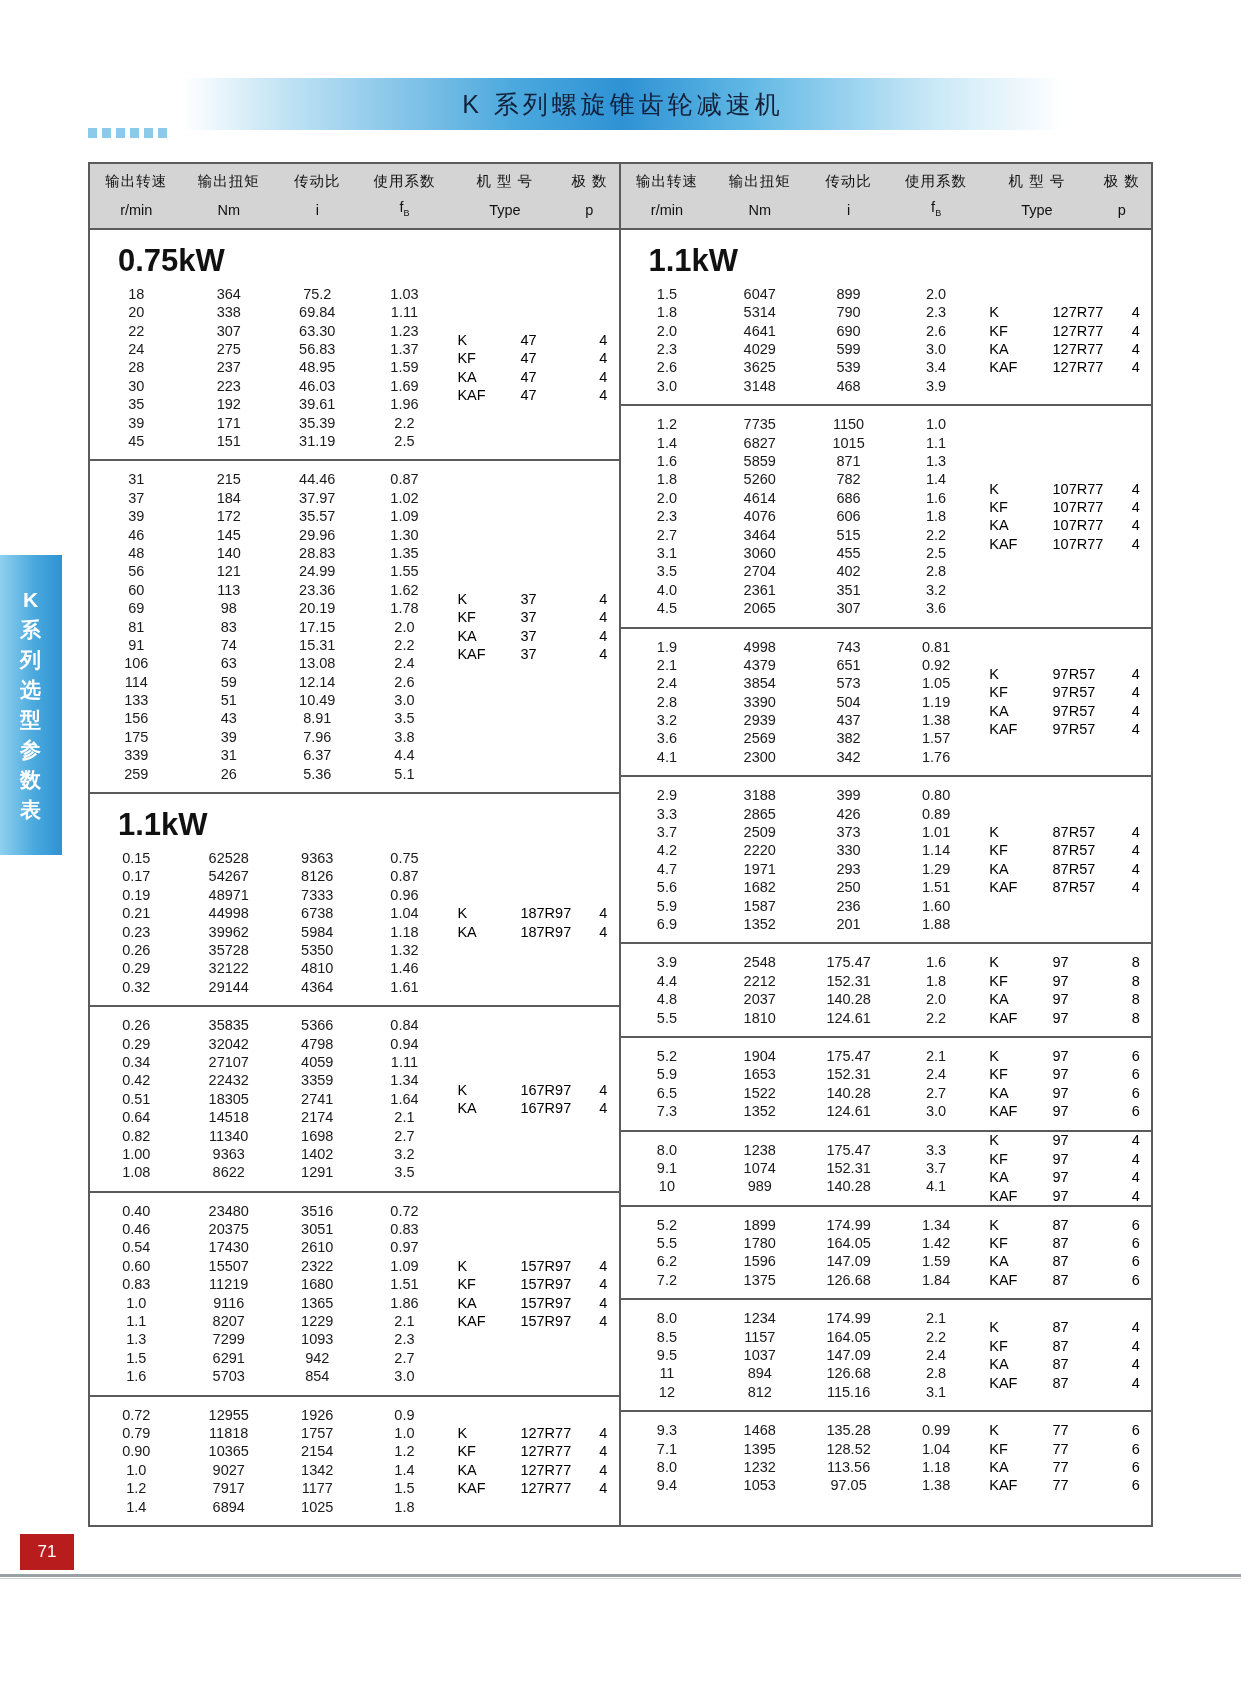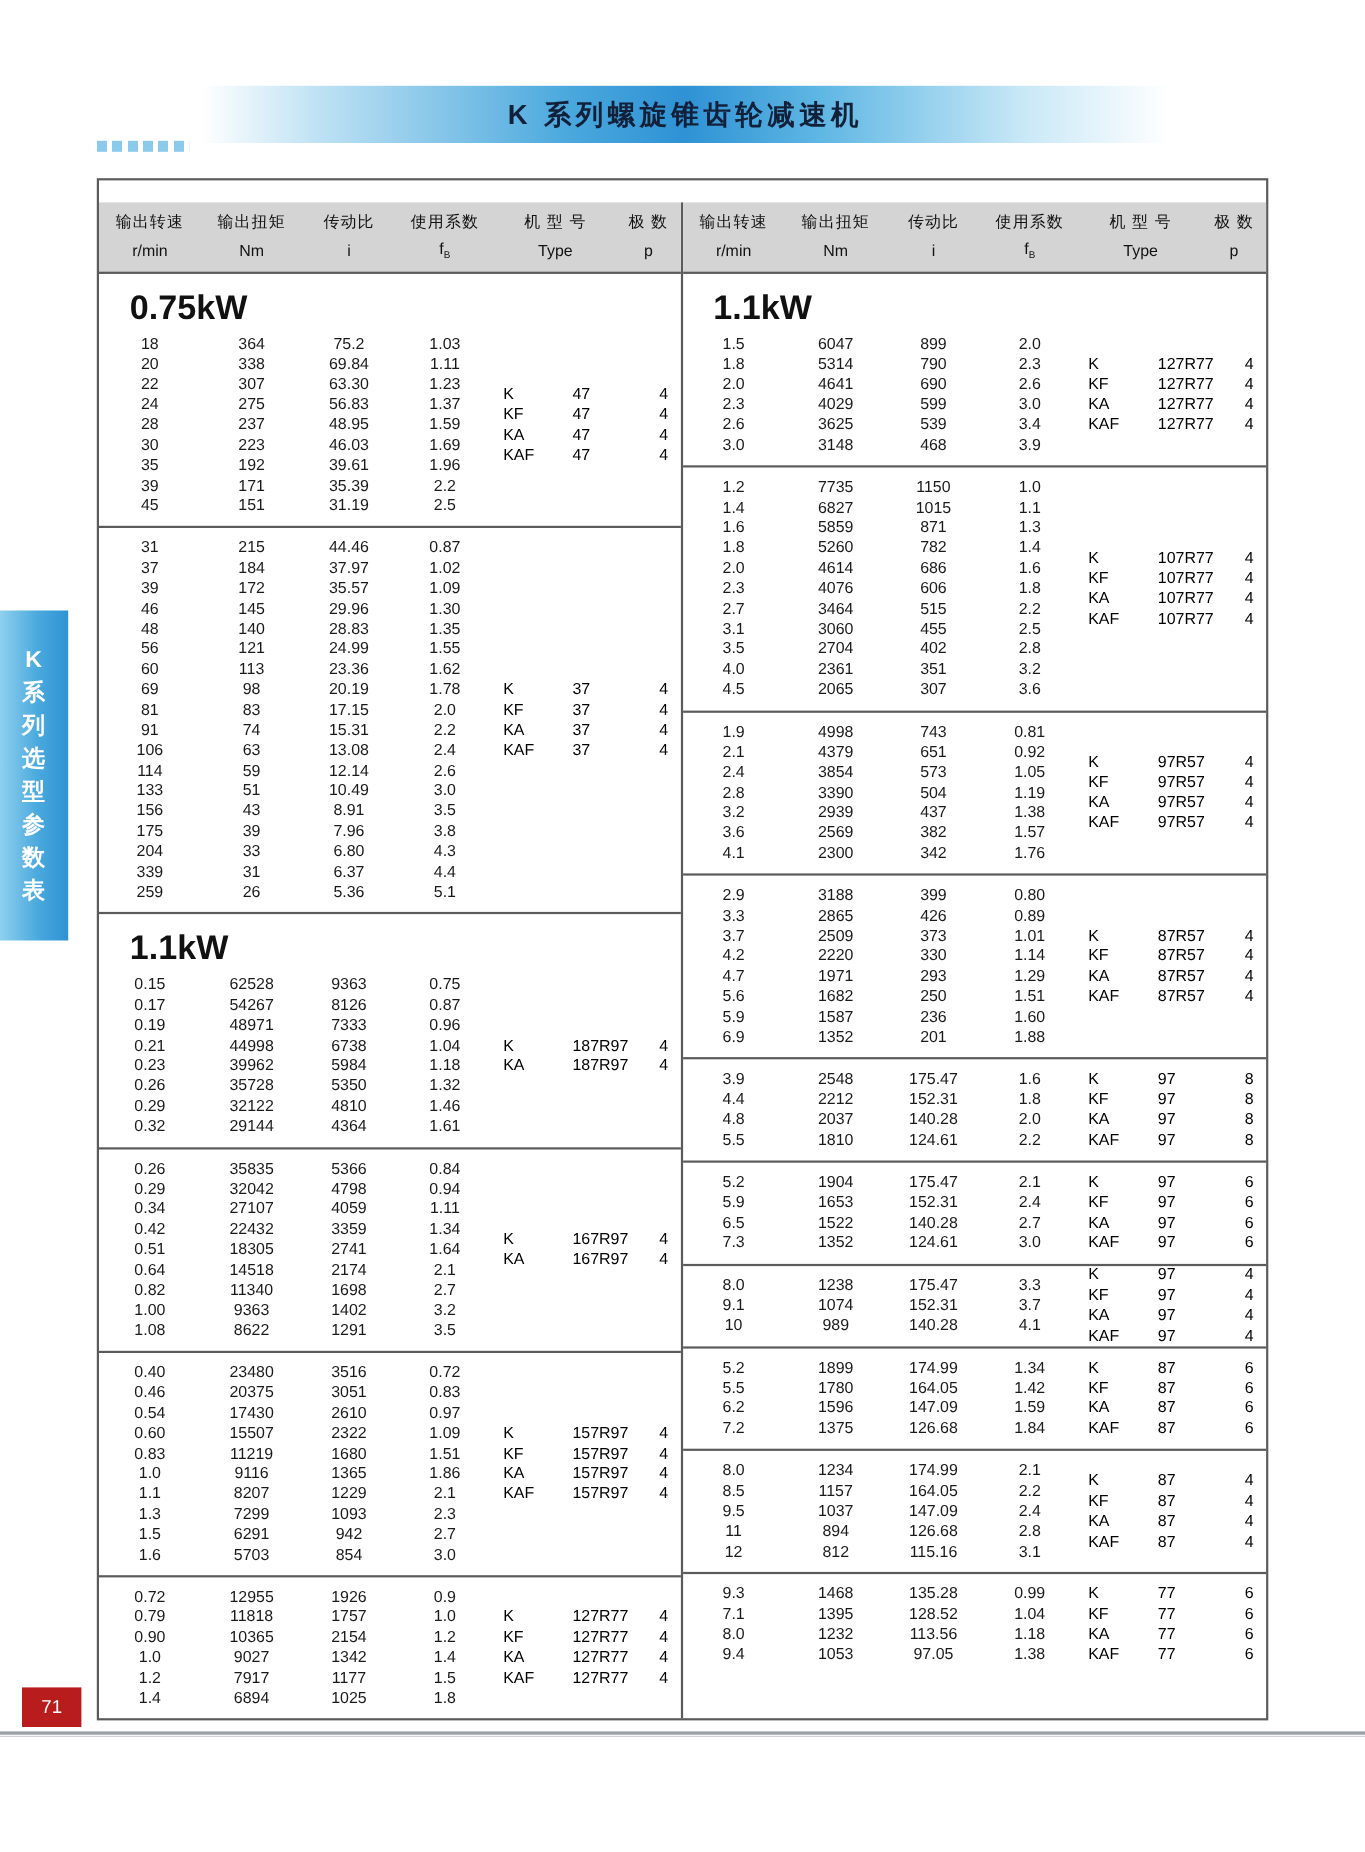--- a/index.html
+++ b/index.html
@@ -13,21 +13,21 @@
 
   
   .banner {
     position: absolute; left: 183px; top: 78px; width: 880px; height: 52px;
     background: linear-gradient(to right,
         #ffffff 0%, #bfe2f4 12%, #4aa8dd 38%, #2e92d4 50%, #5fb7e4 64%, #c9e8f7 85%, #ffffff 100%);
   }
   .banner-title {
     position: absolute; left: 0; top: 0; width: 100%; height: 52px;
     display: flex; align-items: center; justify-content: center;
-    font-size: 25px; font-weight: bold; color: #12203a; letter-spacing: 4px;
+    font-size: 25px; font-weight: normal; color: #12203a; letter-spacing: 4px;
   }
 
   
   .dot-artifact {
     position: absolute; left: 88px; top: 128px; width: 84px; height: 10px;
     background: repeating-linear-gradient(to right,#7fc4e8 0 9px, #ffffff 9px 14px);
     opacity: .9;
   }
 
   
@@ -58,21 +58,20 @@
   
   .tablewrap {
     position: absolute; left: 88px; top: 162px; width: 1065px;
     display: flex;
     border: 2px solid #5b5b5b;
     background: #ffffff;
   }
   .col {
     width: 50%;
     border-right: 2px solid #5b5b5b;
-    margin-top: 20px;
   }
   .col:last-child { border-right: none; }
 
   
   .thead {
     background: #d4d4d4;
     border-bottom: 2px solid #5b5b5b;
     padding: 8px 0 10px 0;
   }
   .thead .hrow {
@@ -364,27 +363,20 @@
               <div class="r-rest"></div>
             </div>
             <div class="row">
               <div class="r-c1">175</div>
               <div class="r-c2">39</div>
               <div class="r-c3">7.96</div>
               <div class="r-c4">3.8</div>
               <div class="r-rest"></div>
             </div>
             <div class="row">
-              <div class="r-c1">204</div>
-              <div class="r-c2">33</div>
-              <div class="r-c3">6.80</div>
-              <div class="r-c4">4.3</div>
-              <div class="r-rest"></div>
-            </div>
-            <div class="row">
               <div class="r-c1">339</div>
               <div class="r-c2">31</div>
               <div class="r-c3">6.37</div>
               <div class="r-c4">4.4</div>
               <div class="r-rest"></div>
             </div>
             <div class="row">
               <div class="r-c1">259</div>
               <div class="r-c2">26</div>
               <div class="r-c3">5.36</div>

